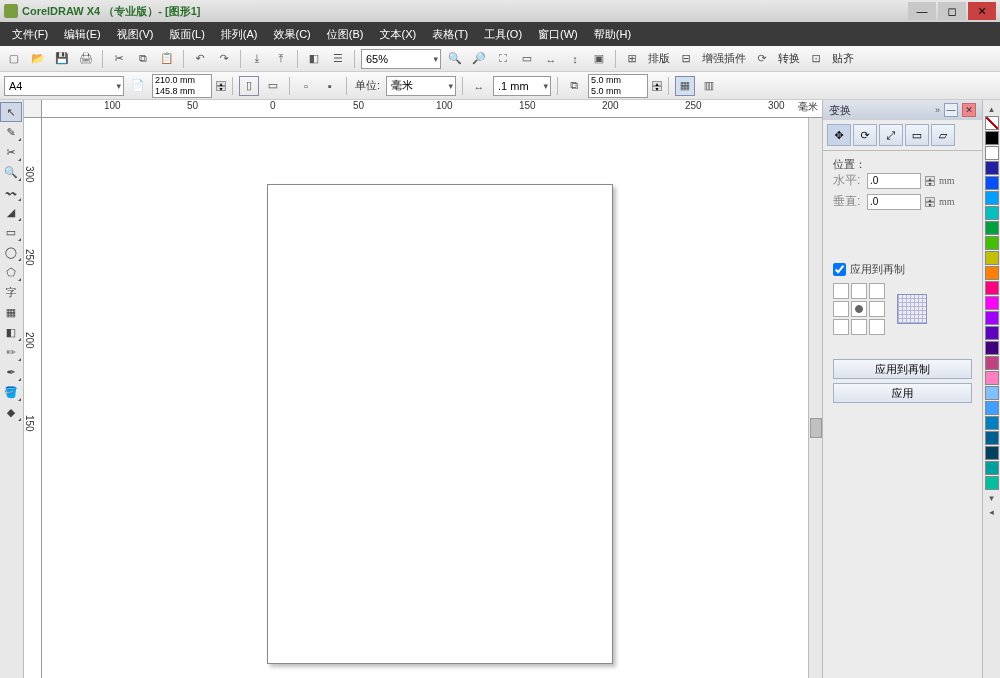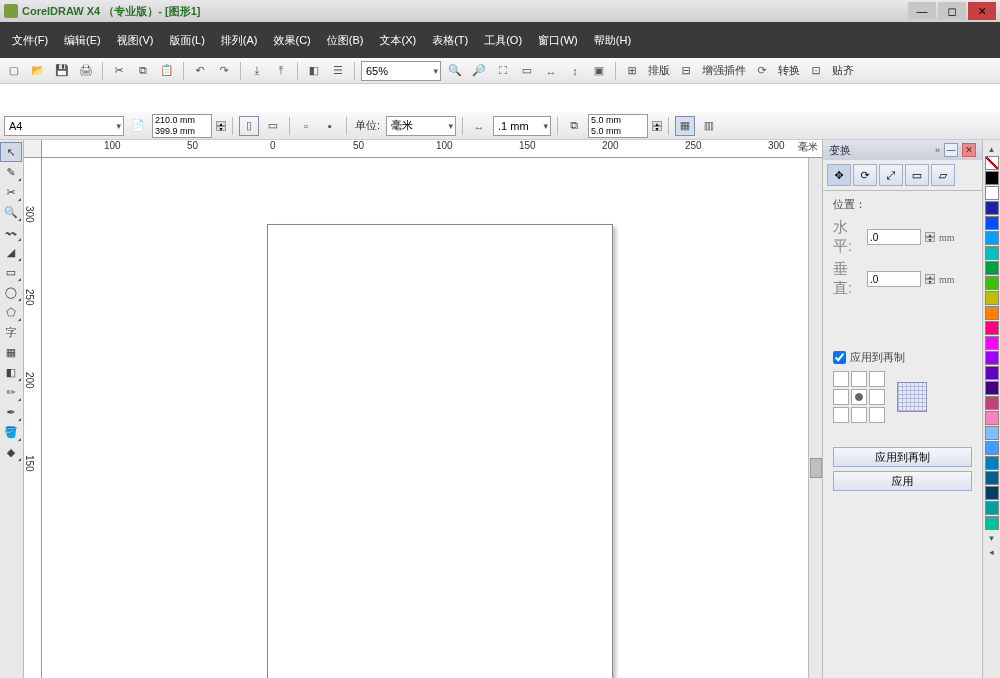--- a/index.html
+++ b/index.html
@@ -5,24 +5,24 @@
 * { margin:0; padding:0; box-sizing:border-box; font-family:"Microsoft YaHei",SimSun,sans-serif; font-size:11px; }
 body { background:#fff; width:1000px; height:678px; overflow:hidden; }
 .titlebar { height:22px; background:linear-gradient(#e8e8e8,#d0d0d0); display:flex; align-items:center; padding:0 4px; }
 .titlebar .logo { width:14px; height:14px; background:#7a9e3f; border-radius:2px; margin-right:4px; }
 .titlebar .title { color:#2a6f2a; font-weight:bold; }
 .titlebar .spacer { flex:1; }
 .winbtn { width:28px; height:18px; display:flex; align-items:center; justify-content:center; margin-left:2px; }
 .winbtn.min { background:#c8c8c8; }
 .winbtn.max { background:#c8c8c8; }
 .winbtn.close { background:#c84040; }
-.menubar { height:36px; background:#3a3a3a; color:#fff; display:flex; align-items:center; padding:0 4px; }
+.menubar { height:24px; background:#3a3a3a; color:#fff; display:flex; align-items:center; padding:0 4px; }
 .menubar .mitem { padding:0 8px; cursor:default; }
 .toolbar1 { height:26px; background:linear-gradient(#fafafa,#e6e6e6); border-bottom:1px solid #ccc; display:flex; align-items:center; padding:0 4px; gap:4px; }
-.toolbar2 { height:28px; background:linear-gradient(#fafafa,#e6e6e6); border-bottom:1px solid #ccc; display:flex; align-items:center; padding:0 4px; gap:4px;margin-top:28px; }
+.toolbar2 { height:28px; background:linear-gradient(#fafafa,#e6e6e6); border-bottom:1px solid #ccc; display:flex; align-items:center; padding:0 4px; gap:4px; }
 .tbtn { width:20px; height:20px; border:1px solid transparent; display:flex; align-items:center; justify-content:center; color:#555; }
 .sep { width:1px; height:18px; background:#bbb; margin:0 2px; }
 .dropdown { height:20px; border:1px solid #999; background:#fff; padding:0 14px 0 4px; display:flex; align-items:center; position:relative; min-width:50px;}
 .dropdown::after { content:"▾"; position:absolute; right:2px; color:#555; font-size:9px; }
 .nbox { display:flex; flex-direction:column; border:1px solid #999; background:#fff; width:60px;}
 .nbox .row { display:flex; align-items:center; height:11px; padding:0 2px; font-size:9px;text-align:center; }
 .spin { display:flex; flex-direction:column; }
 .spin div { width:10px; height:5px; background:#e0e0e0; border:1px solid #999; font-size:6px; text-align:center; line-height:4px; }
 .textlbl { color:#333; margin:0 2px; }
 .main { display:flex; height:582px; }
@@ -40,23 +40,23 @@
 .vscroll { position:absolute; top:18px; right:0; width:14px; bottom:0; background:#e8e8e8; border-left:1px solid #bbb; }
 .vscroll .thumb { position:absolute; top:300px; left:1px; width:12px; height:20px; background:#c0c0c0; border:1px solid #999; }
 .docker { width:160px; background:#ececec; border-left:1px solid #bbb; display:flex; flex-direction:column; }
 .dock-title { height:20px; background:linear-gradient(#e0e4ec,#c8d0dc); display:flex; align-items:center; padding:0 6px; color:#334; gap:4px; }
 .dock-title .dbtn { width:14px; height:14px; border:1px solid #8fa0b8; background:#e8eef6; display:flex; align-items:center; justify-content:center; font-size:9px; }
 .dock-title .dbtn.close { background:#e88; border-color:#c66; }
 .tabrow { display:flex; gap:2px; padding:4px; border-bottom:1px solid #bbb; }
 .tabbtn { width:24px; height:22px; border:1px solid #9fb0c8; background:linear-gradient(#f0f4fa,#d8e0ec); display:flex; align-items:center; justify-content:center; }
 .tabbtn.sel { background:#c8d4e8; }
 .section { padding:6px 10px; color:#444; }
-.section .lbl { margin-bottom:6px; }
+.section .lbl { }
 .frow { display:flex; align-items:center; gap:4px; margin-bottom:4px; }
-.frow .flbl { width:30px; color:#888; font-size:15px; }
+.frow .flbl { width:30px; color:#888; font-size:12px; }
 .frow input { width:54px; height:16px; border:1px solid #aaa; padding:0 2px; font-size:10px; }
 .frow .unit { color:#666; font-size:10px;font-family:Liberation Serif, serif; }
 .chk { display:flex; align-items:center; gap:4px; margin:8px 0 6px; }
 .grid9 { display:grid; grid-template-columns:repeat(3,16px); grid-template-rows:repeat(3,16px); gap:2px; }
 .grid9 .cell { border:1px solid #aaa; background:#fff; display:flex; align-items:center; justify-content:center; }
 .grid9 .cell.sel::after { content:""; width:6px; height:6px; border:1px solid #666; border-radius:50%; background:#666; }
 .indicator { width:30px; height:30px; background:repeating-linear-gradient(0deg,#b0b8e0 0 1px,transparent 1px 4px),repeating-linear-gradient(90deg,#b0b8e0 0 1px,transparent 1px 4px); border:1px solid #8890c0;}
 .wbtn { width:100%; height:20px; border:1px solid #9fb0c8; background:linear-gradient(#f4f6fa,#dde4ee); margin-top:4px; }
 .palette { width:18px; background:#e8e8e8; border-left:1px solid #bbb; display:flex; flex-direction:column; align-items:center; padding-top:2px; }
 .swatch { width:14px; height:14px; margin-bottom:1px; border:1px solid #888; }
@@ -131,21 +131,21 @@
     <span class="textlbl">贴齐</span>
 </div>
 
 <div class="toolbar2">
   <div class="dropdown" style="width:120px">
       <span>A4</span>
     </div>
   <div class="tbtn">📄</div>
   <div class="nbox">
     <div class="row">210.0 mm</div>
-    <div class="row">399.9 mm</div>
+    <div class="row">145.8 mm</div>
   </div>
   <div class="spin">
       <div>▴</div>
       <div>▾</div>
     </div>
   <div class="sep"></div>
   <div class="tbtn" style="border:1px solid #88a">▯</div>
   <div class="tbtn">▭</div>
   <div class="sep"></div>
   <div class="tbtn">▫</div>

